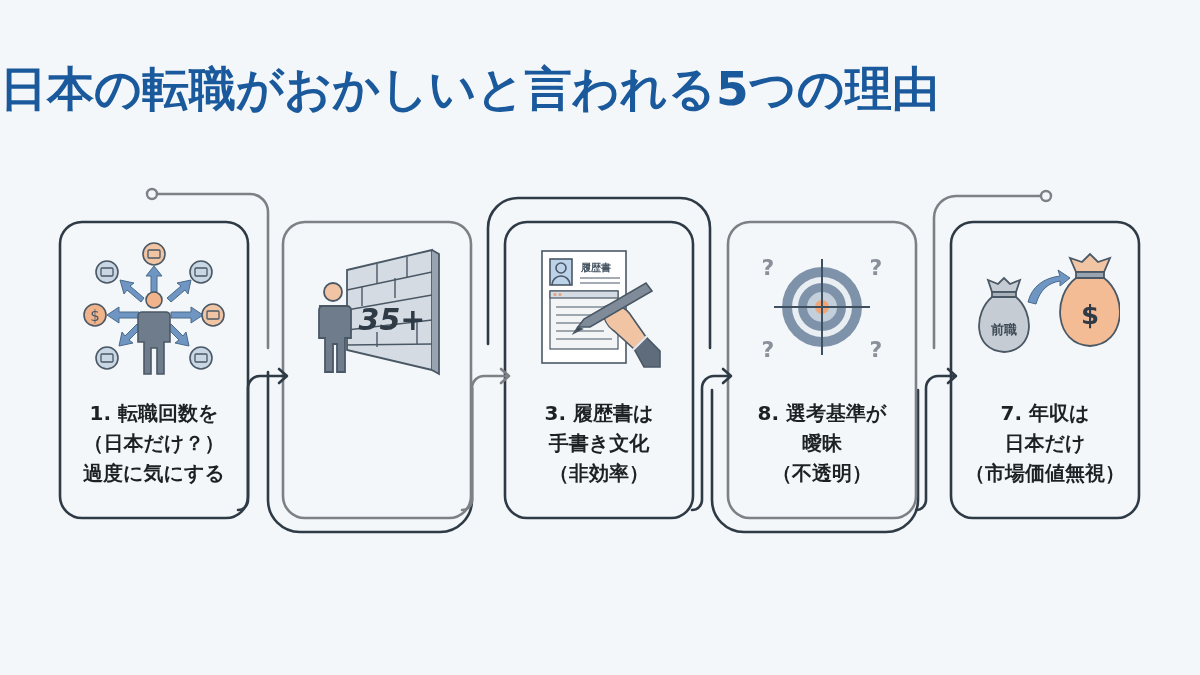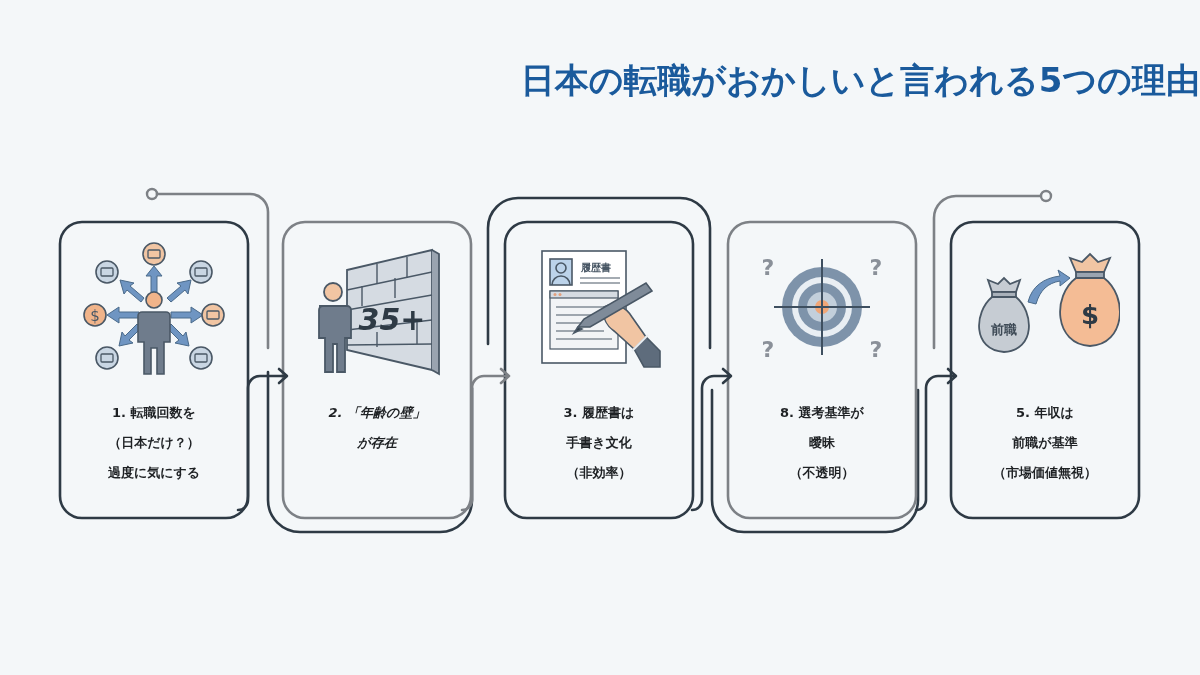--- a/index.html
+++ b/index.html
@@ -3,37 +3,37 @@
 <meta charset="utf-8">
 <style>
   html, body { margin:0; padding:0; }
   body {
     width:1200px; height:675px; overflow:hidden;
     background:#f4f7f9;
     font-family:"DejaVu Sans","Liberation Sans",sans-serif;
     position:relative;
   }
   .title {
-    position:absolute; left:0; top:58px; width:1200px; text-align:right;
-    font-size:34px; font-weight:bold; color:#1a5a9c; letter-spacing:0px;
+    position:absolute; left:0; top:58px; width:1200px; text-align:left;
+    font-size:47px; font-weight:bold; color:#1a5a9c; letter-spacing:0px;
     margin:0;
   }
   svg.connectors { position:absolute; left:0; top:0; }
   .card {
     position:absolute; top:222px; width:188px; height:296px;
     box-sizing:border-box;
   }
   .card .icon-wrap {
     position:absolute; left:0; top:18px; width:100%; height:140px;
     display:flex; align-items:center; justify-content:center;
   }
   .card .label {
     position:absolute; left:0; top:176px; width:100%;
     text-align:center; font-weight:bold; color:#1e2124;
-    font-size:13px; line-height:30px;
+    font-size:20px; line-height:30px;
   }
   .label span { display:block; white-space:nowrap; }
 </style>
 </head>
 <body>
 
 <h1 class="title">日本の転職がおかしいと言われる5つの理由</h1>
 
 <svg class="connectors" width="1200" height="675">
   <g fill="none" stroke-linecap="round" stroke-linejoin="round">
@@ -138,24 +138,20 @@
             <path d="M88 38 L88 58"></path>
           <path d="M110 80 L110 104"></path>
             <path d="M70 92 L70 107"></path>
         </g>
         <text x="85" y="90" font-size="30" font-weight="bold" text-anchor="middle" fill="#2e3a45" stroke="none" font-family="DejaVu Sans, sans-serif">35+</text>
         <circle cx="26" cy="52" r="9" fill="#f1c5a3"></circle>
         <path d="M12 66 h28 a4 4 0 0 1 4 4 v28 h-6 v34 h-8 v-28 h-4 v28 h-8 v-34 h-6 v-28 a4 4 0 0 1 4 -4 z" fill="#6f7c8c"></path>
       </g>
     </svg>
   </div>
-  <div class="label">
-    <span>2. 「年齢の壁」</span>
-    <span>が存在</span>
-  </div>
 </div>
 
 <div class="card" style="left:505px;">
   <div class="icon-wrap">
     <svg width="130" height="130" viewBox="0 0 130 130">
       <g stroke="#4a5866" stroke-width="1.6">
         <rect x="8" y="6" width="84" height="112" fill="#ffffff"></rect>
         <rect x="16" y="14" width="22" height="26" fill="#bcd3ea"></rect>
         <circle cx="27" cy="23" r="5" fill="none"></circle>
         <path d="M18 40 a9 9 0 0 1 18 0" fill="none"></path>
@@ -222,17 +218,17 @@
         <path d="M58 52 C62 36 74 28 90 26 L88 20 L100 28 L90 36 L90 31 C78 33 70 40 66 54 Z" fill="#6f95c2" stroke="#4a6a8a" stroke-width="1"></path>
 
         <path d="M106 22 L100 8 L112 12 L120 4 L128 12 L140 8 L134 22 Z" fill="#f1c5a3"></path>
         <rect x="106" y="22" width="28" height="6" fill="#9aa4b0"></rect>
         <path d="M106 28 C82 46 84 94 120 96 C156 94 158 46 134 28 Z" fill="#f4bc95"></path>
         <text x="120" y="74" font-size="26" font-weight="bold" text-anchor="middle" fill="#2e3a45" stroke="none" font-family="DejaVu Sans, sans-serif">$</text>
       </g>
     </svg>
   </div>
   <div class="label">
-    <span>5. 年収は</span>
-    <span>前職が基準</span>
+    <span>7. 年収は</span>
+    <span>日本だけ</span>
     <span>（市場価値無視）</span>
   </div>
 </div>
 
 </body></html>

